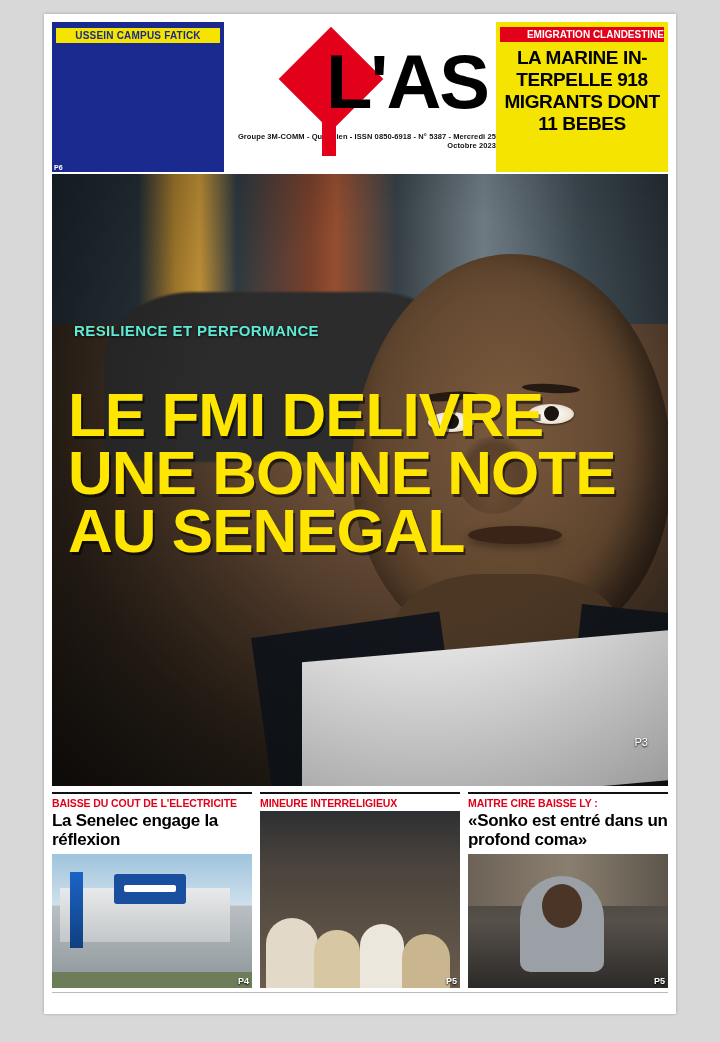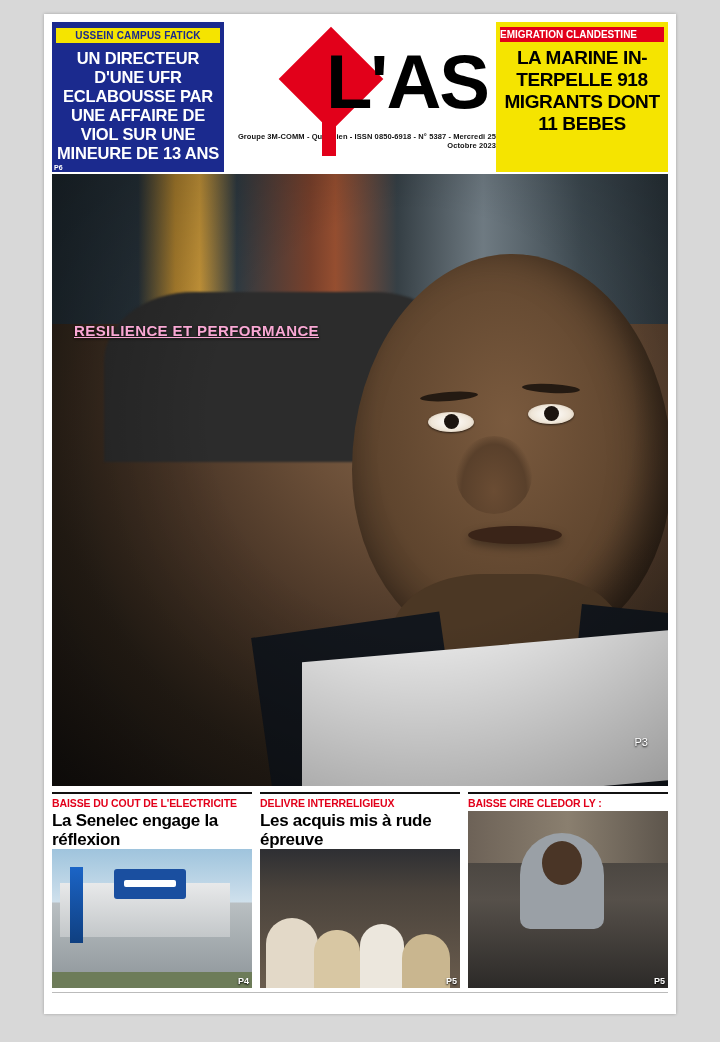--- a/index.html
+++ b/index.html
@@ -124,21 +124,21 @@
     height: 150px;
     padding: 5px 4px 8px 4px;
     box-sizing: border-box;
     position: relative;
   }
   .flash-right .kicker {
     background: #e2001a;
     color: #ffffff;
     font-size: 10px;
     font-weight: bold;
-    text-align: left;
+    text-align: right;
     padding: 2px 0;
     line-height: 11px;
   }
   .flash-right .headline {
     font-size: 19px;
     font-weight: bold;
     line-height: 22px;
     text-align: center;
     margin-top: 5px;
     letter-spacing: -0.4px;
@@ -263,27 +263,26 @@
   .lead-vignette {
     position: absolute;
     inset: 0;
     background: radial-gradient(ellipse at 60% 40%, rgba(0,0,0,0) 40%, rgba(0,0,0,0.45) 100%);
   }
 
   .lead-kicker {
     position: absolute;
     left: 22px;
     top: 148px;
-    color: #f9a8d4;
+    color: #5eead4;
     font-size: 15px;
     font-weight: bold;
     line-height: 18px;
     letter-spacing: 0.4px;
     text-shadow: 0 1px 3px rgba(0,0,0,0.8);
-    text-decoration: underline;
   }
   .lead-title {
     position: absolute;
     left: 16px;
     top: 212px;
     right: 10px;
     color: #ffe600;
     font-size: 62px;
     font-weight: bold;
     line-height: 58px;
@@ -318,20 +317,21 @@
     font-size: 10.5px;
     font-weight: bold;
     padding: 3px 0 2px 0;
     letter-spacing: -0.1px;
   }
   .story .title {
     font-size: 17px;
     font-weight: bold;
     line-height: 19px;
     color: #000;
+    padding-bottom: 5px;
     letter-spacing: -0.3px;
   }
   .story .photo {
     position: relative;
     flex: 1;
     overflow: hidden;
     background: #0369a1;
     text-align: center;
   }
   .story .photo .pg {
@@ -394,21 +394,20 @@
 </head>
 <body>
 
 <div id="page">
   <div class="paper">
 
     <div class="masthead">
 
       <div class="flash-left">
         <div class="kicker">USSEIN CAMPUS FATICK</div>
-        <div class="headline">UN DIRECTEUR D'UNE UFR ECLABOUSSE PAR UNE AFFAIRE DE VIOL SUR UNE MINEURE DE 13 ANS</div>
         <div class="page-ref-corner">P6</div>
       </div>
 
       <div class="logo-block">
         <div class="logo-wrap">
           <div class="logo-diamond"></div>
           <div class="logo-bar"></div>
           <div class="logo-text">L'AS</div>
         </div>
         <div class="logo-sub">Groupe 3M-COMM - Quotidien - ISSN 0850-6918 - N° 5387 - Mercredi 25 Octobre 2023</div>
@@ -435,55 +434,56 @@
             <div class="pupil"></div>
           </div>
         <div class="eye right">
             <div class="pupil"></div>
           </div>
         <div class="nose"></div>
         <div class="mouth"></div>
         <div class="lead-vignette"></div>
       </div>
       <div class="lead-kicker">RESILIENCE ET PERFORMANCE</div>
+      <div class="lead-title">LE FMI DELIVRE UNE BONNE NOTE AU SENEGAL</div>
       <div class="lead-pageref">P3</div>
     </div>
 
     <div class="bottom">
 
       <div class="story">
         <div class="kicker">BAISSE DU COUT DE L'ELECTRICITE</div>
         <div class="title">La Senelec engage la réflexion</div>
         <div class="photo">
           <div class="ph-senelec">
             <div class="bld"></div>
             <div class="sign"></div>
             <div class="pole"></div>
             <div class="grass"></div>
           </div>
           <div class="pg">P4</div>
         </div>
       </div>
 
       <div class="story">
-        <div class="kicker">DELIVRE INTERRELIGIEUX</div>
-        <div class="title">Les acquis mis à rude épreuve</div>
+        <div class="kicker">MINEURE INTERRELIGIEUX</div>
         <div class="photo">
           <div class="ph-dialogue">
             <div class="p1"></div>
             <div class="p2"></div>
             <div class="p3"></div>
             <div class="p4"></div>
           </div>
           <div class="pg">P5</div>
         </div>
       </div>
 
       <div class="story">
-        <div class="kicker">BAISSE CIRE CLEDOR LY :</div>
+        <div class="kicker">MAITRE CIRE BAISSE LY :</div>
+        <div class="title">«Sonko est entré dans un profond coma»</div>
         <div class="photo">
           <div class="ph-sonko">
             <div class="crowd"></div>
             <div class="man"></div>
             <div class="face"></div>
           </div>
           <div class="pg">P5</div>
         </div>
       </div>
 

